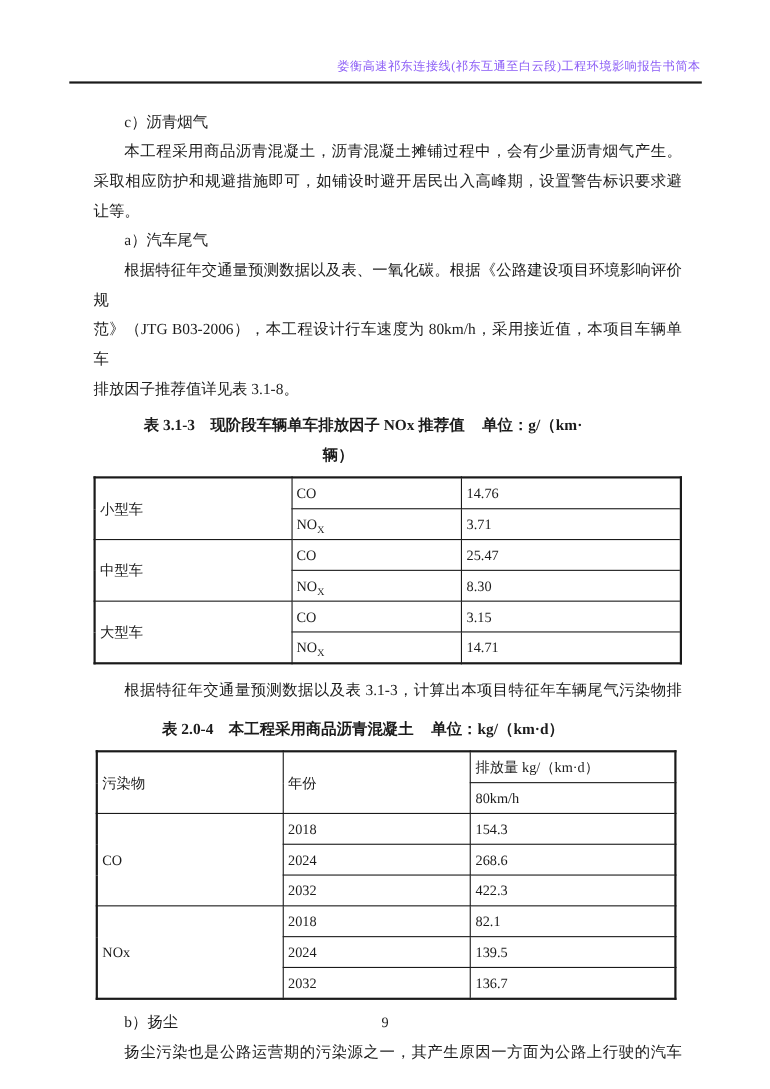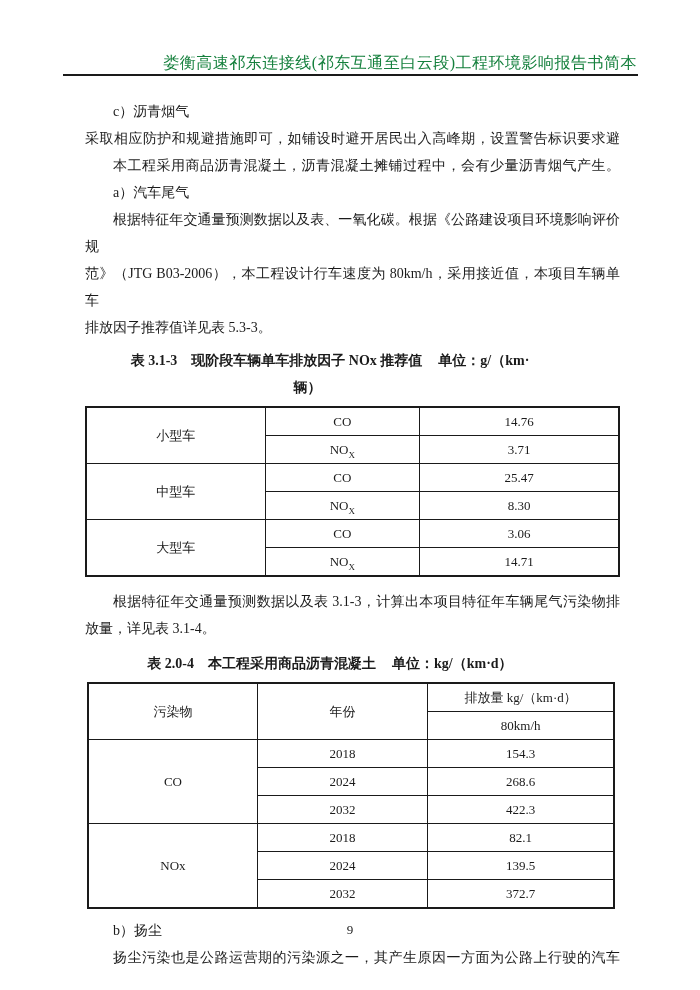--- a/index.html
+++ b/index.html
@@ -7,22 +7,22 @@
     position:relative;
     width:700px; height:990px;
     margin:0 auto;
     background:#ffffff;
     font-family:"Liberation Serif","DejaVu Serif",serif;
     color:#1c1c1c;
     overflow:hidden;
   }
   .running-head {
     position:absolute; top:53px; left:63px; right:63px;
-    text-align:right; font-size:16px; letter-spacing:0.5px;
-    color:#15803d;
+    text-align:right; font-size:11px; letter-spacing:0.5px;
+    color:#8b5cf6;
   }
   .head-rule {
     position:absolute; top:74px; left:63px; right:62px;
     border-top:2px solid #1a1a1a; height:0;
   }
   .content {
     position:absolute; top:92px; left:85px; width:535px;
     font-size:14px; line-height:27px; color:#1b1b1b;
   }
   .ln { white-space:nowrap; }
@@ -33,21 +33,21 @@
     text-align:center; font-weight:bold; font-size:14px;
     padding-right:90px; margin-top:6px; margin-bottom:5px;
   }
   .tbl-title .gap-l { margin-right:14px;margin-left:45px; }
   .tbl-title .gap-r { margin-left:16px; }
   table { border-collapse:collapse; table-layout:fixed; }
   .t1 { width:535px; border:2px solid #1a1a1a; }
   .t2 { width:528px; margin-left:2px; border:2px solid #1a1a1a; }
   td, th {
     border:1px solid #1a1a1a;
-    text-align:center; vertical-align:middle;
+    text-align:left; vertical-align:middle;
     font-size:13px; font-weight:normal; padding:0 4px;
   }
   .t1 td { height:22px; }
   .t2 .hrow td { height:24px; }
   .t2 .drow td { height:25px; }
   .mt10 { margin-top:11px; }
   .mt8  { margin-top:8px; }
   .page-number {
     position:absolute; top:922px; left:0; width:700px;
     text-align:center; font-size:13px; color:#222;
@@ -59,28 +59,29 @@
 <div class="page">
 
   <div class="running-head">娄衡高速祁东连接线(祁东互通至白云段)工程环境影响报告书简本</div>
   <div class="head-rule"></div>
 
   <div class="content">
 
 
     <div class="ln ind" style="margin-top:6px">c）沥青烟气</div>
 
+    <div class="j ind">本工程采用商品沥青混凝土，沥青混凝土摊铺过程中，会有少量沥青烟气产生。</div>
     <div class="j">采取相应防护和规避措施即可，如铺设时避开居民出入高峰期，设置警告标识要求避</div>
-    <div class="j ind">本工程采用商品沥青混凝土，沥青混凝土摊铺过程中，会有少量沥青烟气产生。</div>
+    <div class="ln">让等。</div>
 
     <div class="ln ind">a）汽车尾气</div>
 
     <div class="j ind">根据特征年交通量预测数据以及表、一氧化碳。根据《公路建设项目环境影响评价规</div>
     <div class="j">范》（JTG B03-2006），本工程设计行车速度为 80km/h，采用接近值，本项目车辆单车</div>
-    <div class="ln">排放因子推荐值详见表 5.3-3。</div>
+    <div class="ln">排放因子推荐值详见表 3.1-8。</div>
 
     <div class="tbl-title"><span class="gap-l">表 3.1-3</span><span>现阶段车辆单车排放因子 NOx 推荐值</span><span class="gap-r">单位：g/（km·辆）</span></div>
 
     <table class="t1">
       <colgroup>
           <col style="width:33.6%">
           <col style="width:29%">
           <col style="width:37.4%">
         </colgroup>
       <tbody>
@@ -98,31 +99,30 @@
           <td>CO</td>
           <td>25.47</td>
         </tr>
         <tr>
           <td><span>NO</span><sub>X</sub></td>
           <td>8.30</td>
         </tr>
         <tr>
           <td rowspan="2">大型车</td>
           <td>CO</td>
-          <td>3.06</td>
+          <td>3.15</td>
         </tr>
         <tr>
           <td><span>NO</span><sub>X</sub></td>
           <td>14.71</td>
         </tr>
       </tbody>
     </table>
 
     <div class="j ind mt10">根据特征年交通量预测数据以及表 3.1-3，计算出本项目特征年车辆尾气污染物排</div>
-    <div class="ln">放量，详见表 3.1-4。</div>
 
     <div class="tbl-title" style="margin-top:8px"><span class="gap-l">表 2.0-4</span><span>本工程采用商品沥青混凝土</span><span class="gap-r">单位：kg/（km·d）</span></div>
 
     <table class="t2">
       <colgroup>
           <col style="width:32.2%">
           <col style="width:32.4%">
           <col style="width:35.4%">
         </colgroup>
       <tbody>
@@ -151,21 +151,21 @@
           <td rowspan="3">NOx</td>
           <td>2018</td>
           <td>82.1</td>
         </tr>
         <tr class="drow">
           <td>2024</td>
           <td>139.5</td>
         </tr>
         <tr class="drow">
           <td>2032</td>
-          <td>372.7</td>
+          <td>136.7</td>
         </tr>
       </tbody>
     </table>
 
     <div class="ln ind mt8">b）扬尘</div>
     <div class="j ind">扬尘污染也是公路运营期的污染源之一，其产生原因一方面为公路上行驶的汽车</div>
 
   </div>
 
   <div class="page-number">9</div>

